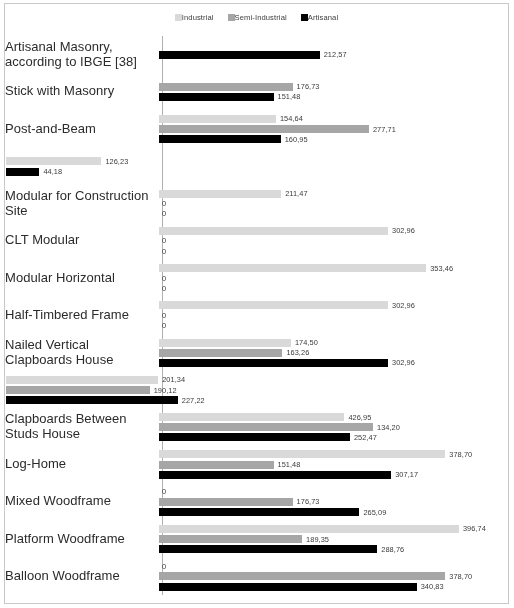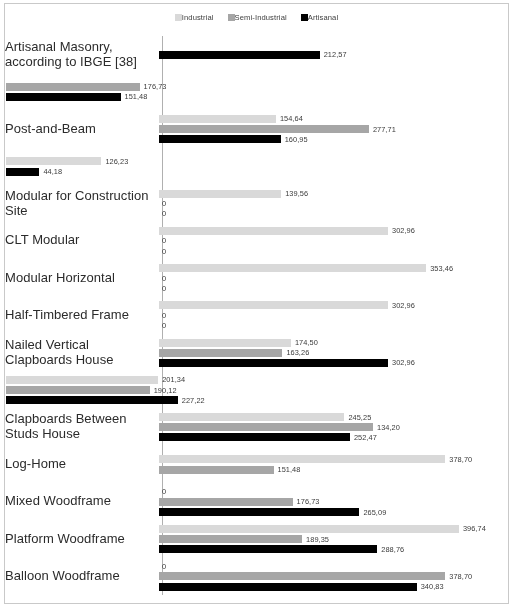--- a/index.html
+++ b/index.html
@@ -159,20 +159,21 @@
         <div class="cat-row">
           <div class="cat-label">Artisanal Masonry, according to IBGE [38]</div>
           <div class="bars">
             <div class="bar-line">
               <div class="bar artisanal" style="width: 160.7px;"></div>
               <span class="bar-value">212,57</span>
             </div>
           </div>
         </div>
         <div class="cat-row">
+          <div class="cat-label">Stick with Masonry</div>
           <div class="bars">
             <div class="bar-line">
               <div class="bar semi" style="width: 133.6px;"></div>
               <span class="bar-value">176,73</span>
             </div>
             <div class="bar-line">
               <div class="bar artisanal" style="width: 114.5px;"></div>
               <span class="bar-value">151,48</span>
             </div>
           </div>
@@ -204,21 +205,21 @@
               <div class="bar artisanal" style="width: 33.4px;"></div>
               <span class="bar-value">44,18</span>
             </div>
           </div>
         </div>
         <div class="cat-row">
           <div class="cat-label">Modular for Construction Site</div>
           <div class="bars">
             <div class="bar-line">
               <div class="bar industrial" style="width: 122.2px;"></div>
-              <span class="bar-value">139,56</span>
+              <span class="bar-value">211,47</span>
             </div>
             <div class="bar-line zero">
               <span class="bar-value">0</span>
             </div>
             <div class="bar-line zero">
               <span class="bar-value">0</span>
             </div>
           </div>
         </div>
         <div class="cat-row">
@@ -297,21 +298,21 @@
               <div class="bar artisanal" style="width: 171.8px;"></div>
               <span class="bar-value">227,22</span>
             </div>
           </div>
         </div>
         <div class="cat-row">
           <div class="cat-label">Clapboards Between Studs House</div>
           <div class="bars">
             <div class="bar-line">
               <div class="bar industrial" style="width: 185.4px;"></div>
-              <span class="bar-value">245,25</span>
+              <span class="bar-value">426,95</span>
             </div>
             <div class="bar-line">
               <div class="bar semi" style="width: 214px;"></div>
               <span class="bar-value">134,20</span>
             </div>
             <div class="bar-line">
               <div class="bar artisanal" style="width: 190.9px;"></div>
               <span class="bar-value">252,47</span>
             </div>
           </div>
@@ -320,20 +321,24 @@
           <div class="cat-label">Log-Home</div>
           <div class="bars">
             <div class="bar-line">
               <div class="bar industrial" style="width: 286.3px;"></div>
               <span class="bar-value">378,70</span>
             </div>
             <div class="bar-line">
               <div class="bar semi" style="width: 114.5px;"></div>
               <span class="bar-value">151,48</span>
             </div>
+            <div class="bar-line">
+              <div class="bar artisanal" style="width: 232.2px;"></div>
+              <span class="bar-value">307,17</span>
+            </div>
           </div>
         </div>
         <div class="cat-row">
           <div class="cat-label">Mixed Woodframe</div>
           <div class="bars">
             <div class="bar-line zero">
               <span class="bar-value">0</span>
             </div>
             <div class="bar-line">
               <div class="bar semi" style="width: 133.6px;"></div>

